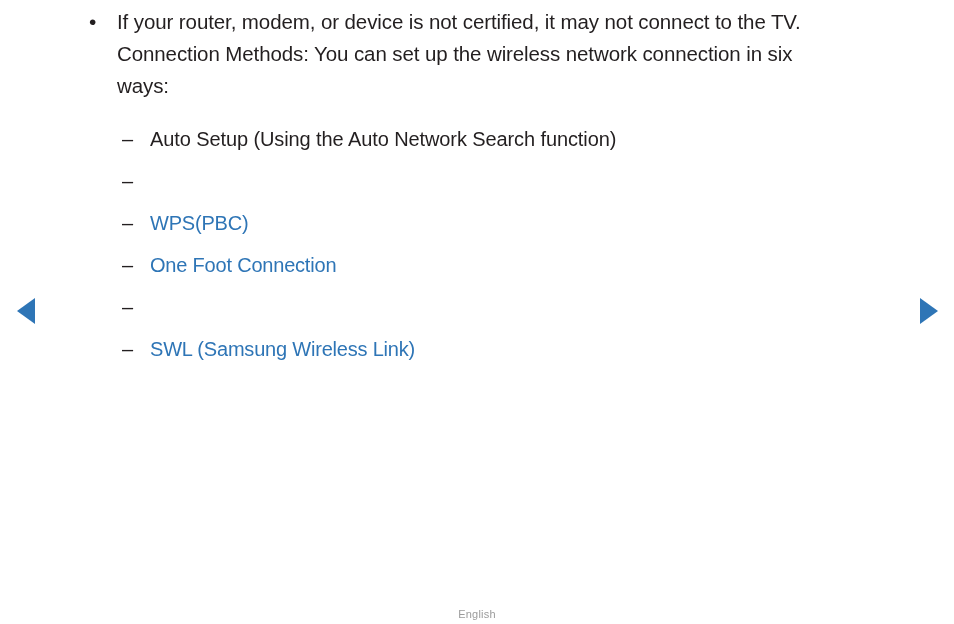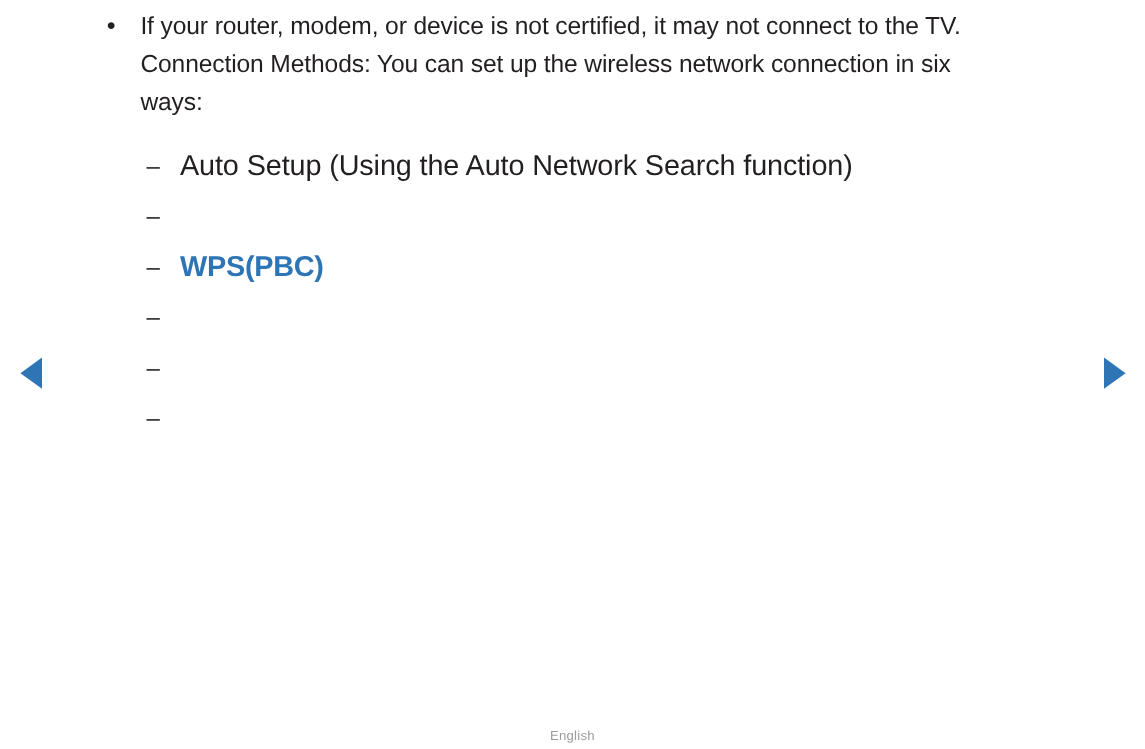--- a/index.html
+++ b/index.html
@@ -71,28 +71,28 @@
     position: absolute;
     left: 0;
     top: 0;
     height: 42px;
     display: flex;
     align-items: center;
     font-size: 20px;
     color: #231f20;
   }
   .dash-label {
-    font-size: 24px;
+    font-size: 20px;
     line-height: 22px;
     color: #231f20;
     letter-spacing: -0.1px;
   }
   .dash-item.is-link .dash-label {
     color: #2e75b6;
-    font-weight: 700;
+    font-weight: 400;
     letter-spacing: -0.2px;
   }
   .dash-item.is-link .dash-marker {
     color: #231f20;
   }
 
   
   .nav-arrow {
     position: absolute;
     top: 297px;
@@ -154,28 +154,30 @@
       <span class="dash-marker">–</span>
     </div>
 
     <div class="dash-item is-link">
       <span class="dash-marker">–</span>
       <span class="dash-label">WPS(PBC)</span>
     </div>
 
     <div class="dash-item is-link">
       <span class="dash-marker">–</span>
+      <span class="dash-label">One Foot Connection</span>
     </div>
 
     <div class="dash-item is-link">
       <span class="dash-marker">–</span>
     </div>
 
     <div class="dash-item is-link">
       <span class="dash-marker">–</span>
+      <span class="dash-label">SWL (Samsung Wireless Link)</span>
     </div>
 
   </div>
 
   <div class="nav-arrow prev">
     <span class="tri tri-left"></span>
   </div>
 
   <div class="nav-arrow next">
     <span class="tri tri-right"></span>

